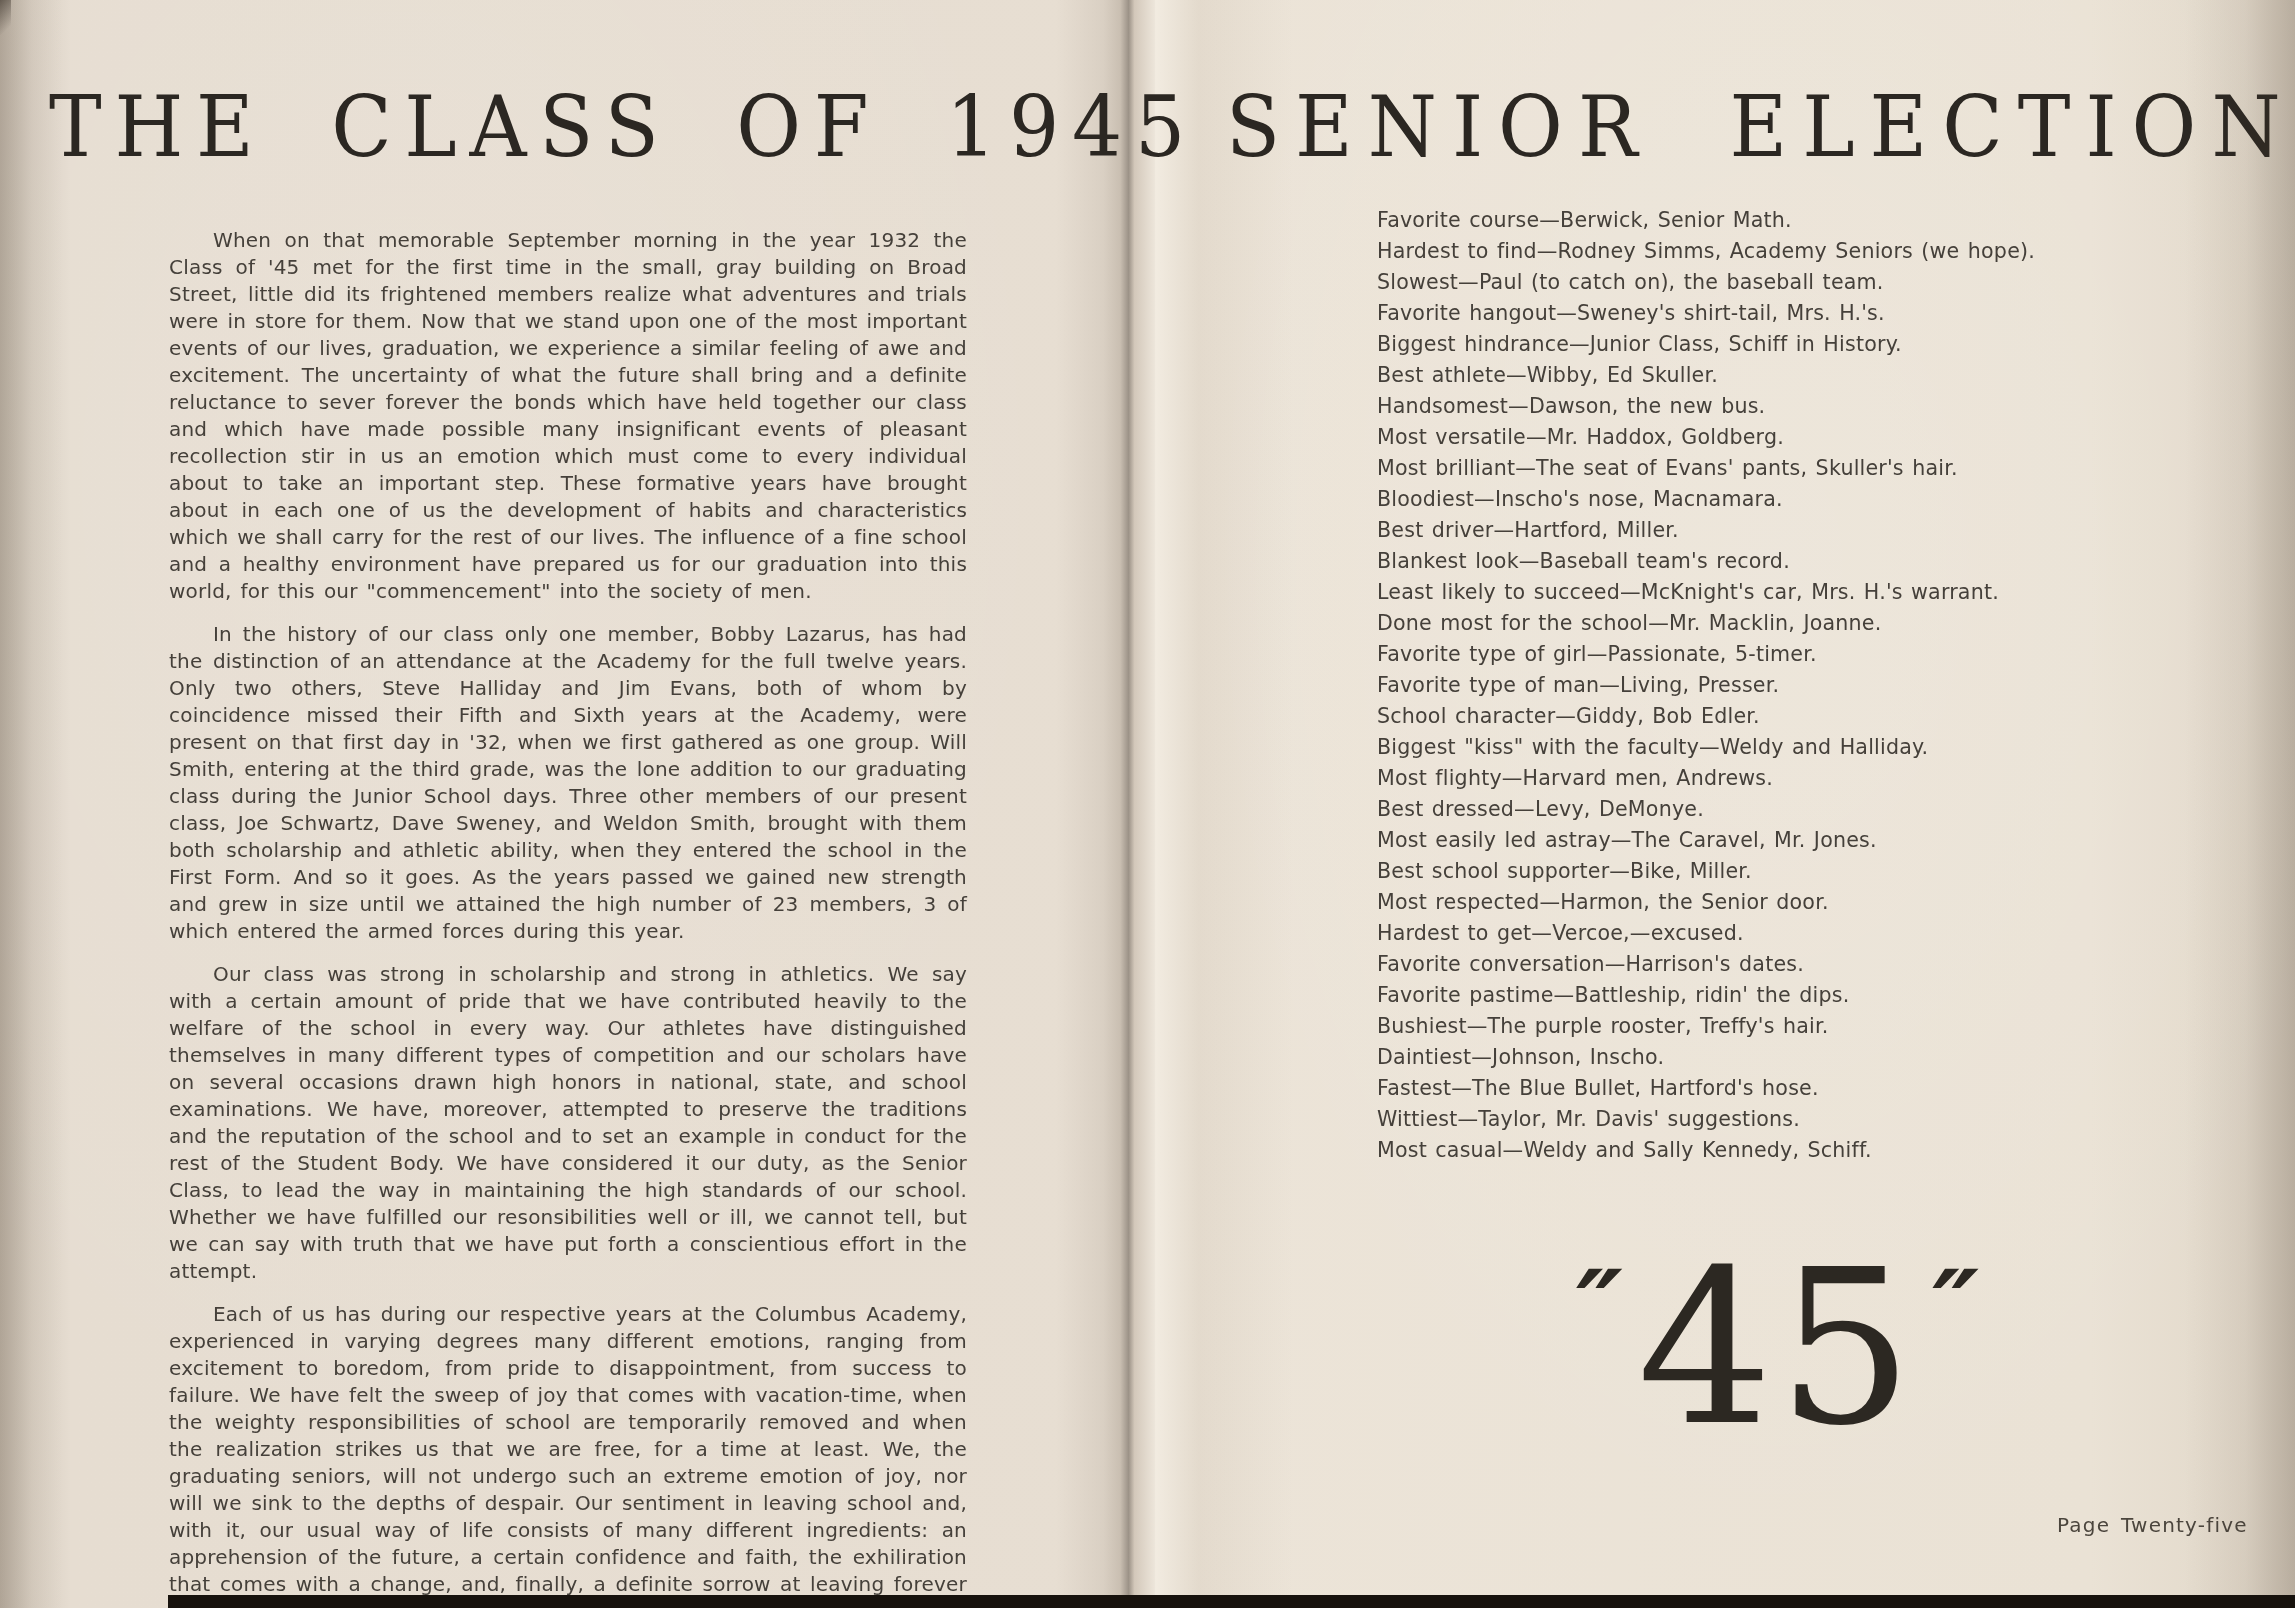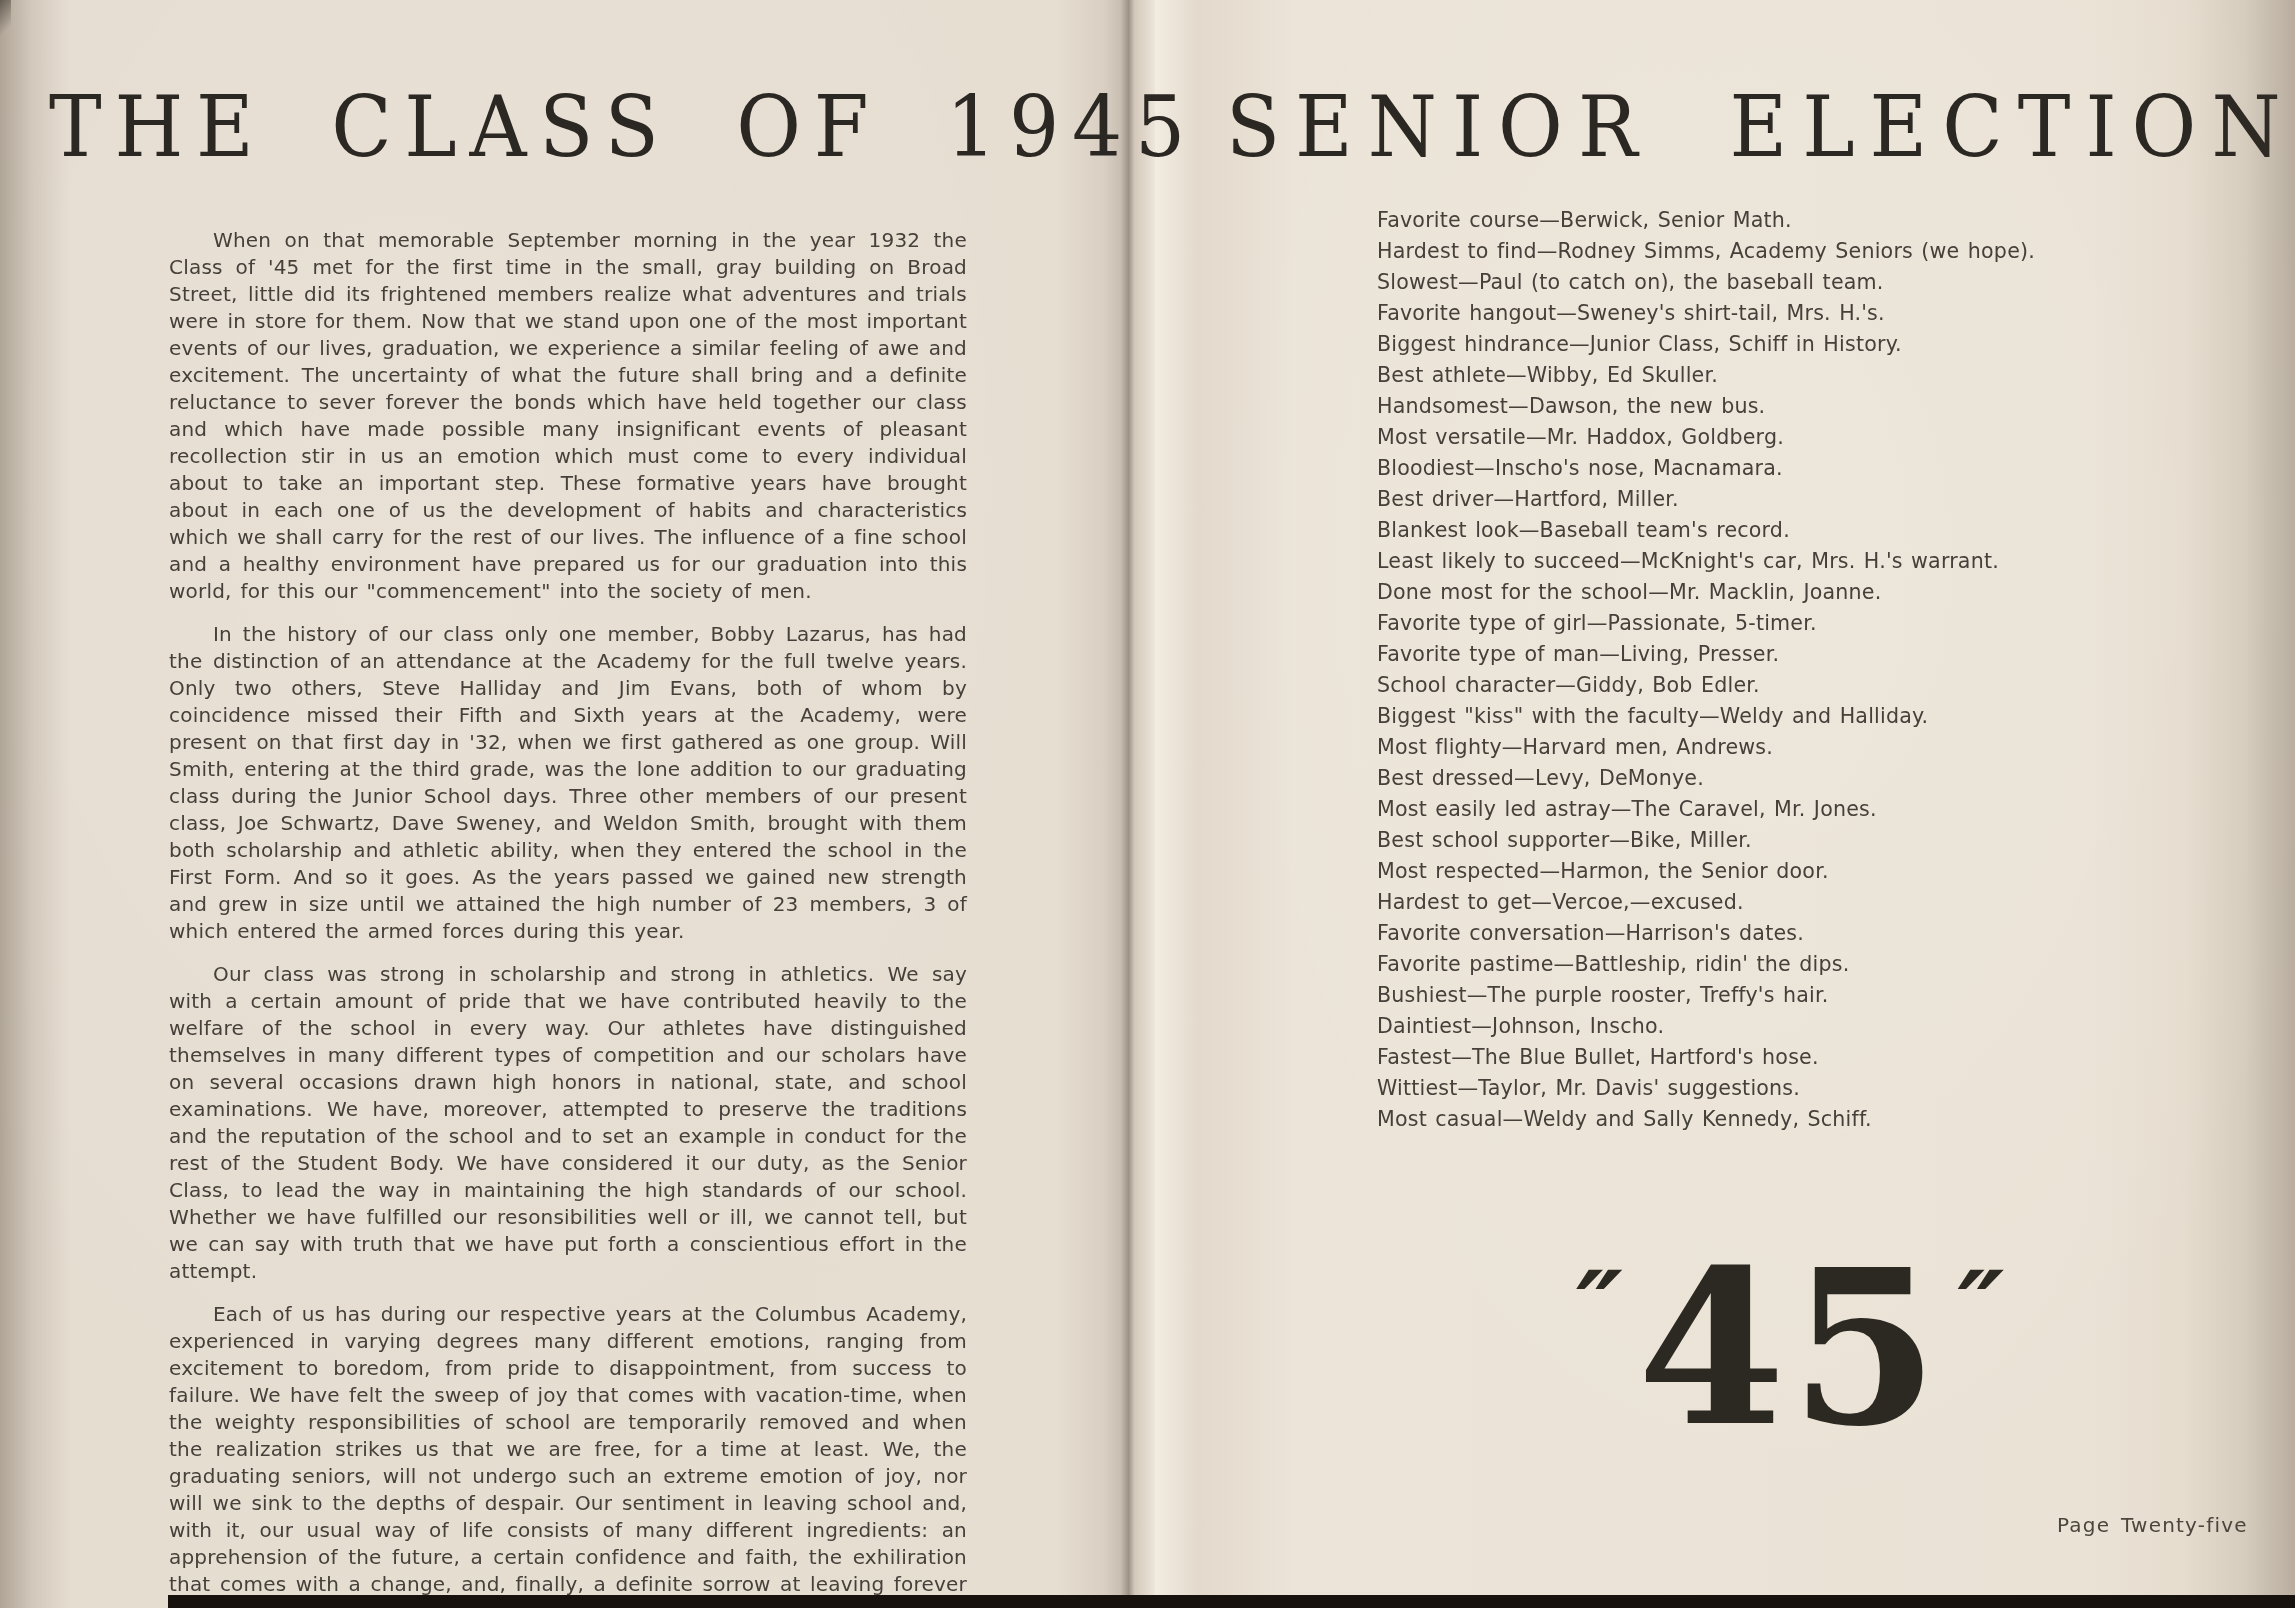--- a/index.html
+++ b/index.html
@@ -103,21 +103,20 @@
     position: absolute;
     left: 1576px; top: 1242px;
     color: #2c2822;
     font-family: "DejaVu Serif", serif;
     white-space: nowrap;
   }
   .numeral .num {
     font-size: 213px;
     line-height: 213px;
     letter-spacing: 4.8px;
-    font-weight: bold;
   }
   .numeral .q {
     font-family: "DejaVu Sans", sans-serif;
     font-style: italic;
     font-weight: bold;
     font-size: 105px;
     line-height: 105px;
     position: relative;
     top: -76px;
   }
@@ -156,20 +155,21 @@
 
   <div class="elections">
     <div class="election-item">Favorite course—Berwick, Senior Math.</div>
     <div class="election-item">Hardest to find—Rodney Simms, Academy Seniors (we hope).</div>
     <div class="election-item">Slowest—Paul (to catch on), the baseball team.</div>
     <div class="election-item">Favorite hangout—Sweney's shirt-tail, Mrs. H.'s.</div>
     <div class="election-item">Biggest hindrance—Junior Class, Schiff in History.</div>
     <div class="election-item">Best athlete—Wibby, Ed Skuller.</div>
     <div class="election-item">Handsomest—Dawson, the new bus.</div>
     <div class="election-item">Most versatile—Mr. Haddox, Goldberg.</div>
+    <div class="election-item">Most brilliant—The seat of Evans' pants, Skuller's hair.</div>
     <div class="election-item">Bloodiest—Inscho's nose, Macnamara.</div>
     <div class="election-item">Best driver—Hartford, Miller.</div>
     <div class="election-item">Blankest look—Baseball team's record.</div>
     <div class="election-item">Least likely to succeed—McKnight's car, Mrs. H.'s warrant.</div>
     <div class="election-item">Done most for the school—Mr. Macklin, Joanne.</div>
     <div class="election-item">Favorite type of girl—Passionate, 5-timer.</div>
     <div class="election-item">Favorite type of man—Living, Presser.</div>
     <div class="election-item">School character—Giddy, Bob Edler.</div>
     <div class="election-item">Biggest "kiss" with the faculty—Weldy and Halliday.</div>
     <div class="election-item">Most flighty—Harvard men, Andrews.</div>

